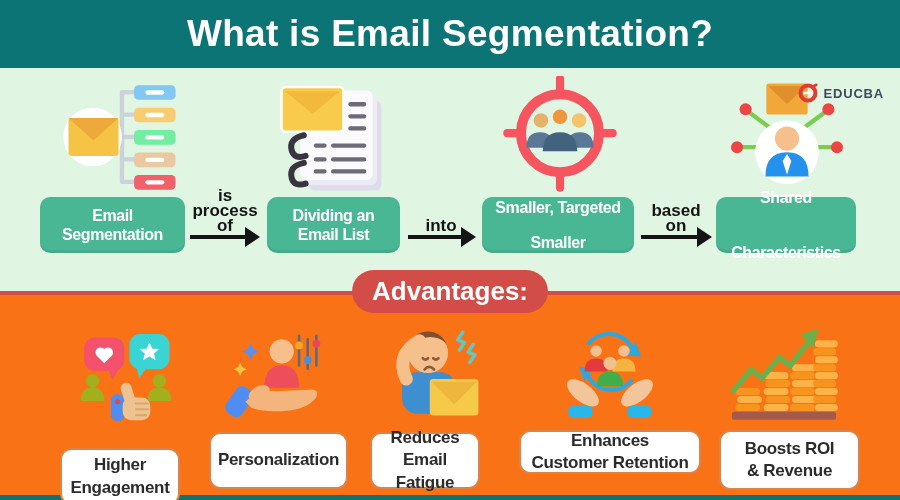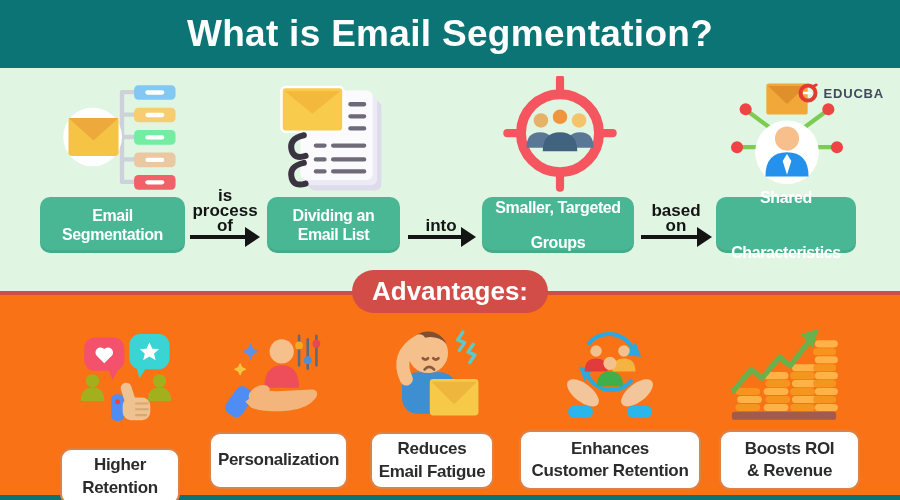--- a/index.html
+++ b/index.html
@@ -129,21 +129,21 @@
   <div class="flow-btn" style="left:40px; top:197px; width:145px; height:56px;">
     <span>Email</span>
     <span>Segmentation</span>
   </div>
   <div class="flow-btn" style="left:267px; top:197px; width:133px; height:56px;">
     <span>Dividing an</span>
     <span>Email List</span>
   </div>
   <div class="flow-btn" style="left:482px; top:197px; width:152px; height:56px;gap:16px;">
     <span>Smaller, Targeted</span>
-    <span>Groups</span>
+    <span>Smaller</span>
   </div>
   <div class="flow-btn" style="left:716px; top:197px; width:140px; height:56px;gap:36px;">
     <span>Shared</span>
     <span>Characteristics</span>
   </div>
 
   <div class="conn-label" style="left:186px; width:78px;">
     <span>is process</span>
     <span>of</span>
   </div>
@@ -263,31 +263,31 @@
         <rect x="100" y="41" width="26" height="8" rx="4" fill="#ffb347"></rect>
         <rect x="98" y="32" width="26" height="8" rx="4" fill="#f7941d"></rect>
         <rect x="100" y="23" width="26" height="8" rx="4" fill="#ffb347"></rect>
       <path d="M8,80 L28,56 L40,66 L60,42 L72,52 L92,26" stroke="#6ab04c" stroke-width="6" fill="none" stroke-linejoin="round" stroke-linecap="round"></path>
       <polygon points="84,16 104,10 98,32" fill="#6ab04c"></polygon>
     </svg>
   </div>
 
   <div class="adv-box" style="left:60px; top:448px; width:120px; height:57px;">
     <span>Higher</span>
-    <span>Retention</span>
+    <span>Engagement</span>
   </div>
   <div class="adv-box" style="left:209px; top:432px; width:139px; height:57px;">
     <span>Personalization</span>
     <span></span>
   </div>
-  <div class="adv-box" style="left:370px; top:432px; width:124px; height:57px;">
+  <div class="adv-box" style="left:370px; top:432px; width:110px; height:57px;">
     <span>Reduces</span>
     <span>Email Fatigue</span>
   </div>
-  <div class="adv-box" style="left:519px; top:430px; width:182px; height:60px;">
+  <div class="adv-box" style="left:519px; top:430px; width:182px; height:44px;">
     <span>Enhances</span>
     <span>Customer Retention</span>
   </div>
   <div class="adv-box" style="left:719px; top:430px; width:141px; height:60px;">
     <span>Boosts ROI</span>
     <span>&amp; Revenue</span>
   </div>
 
 </div>
 

